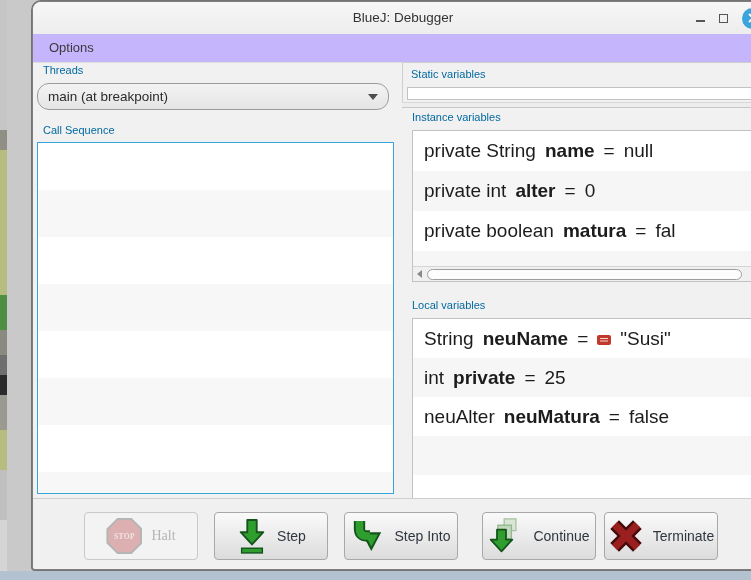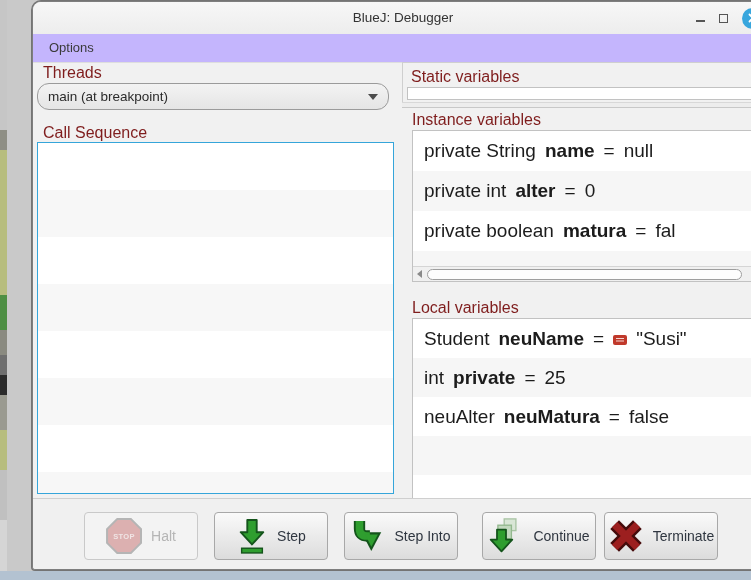--- a/index.html
+++ b/index.html
@@ -20,21 +20,21 @@
     font-size:13.5px;color:#333;}
   .winbtns{position:absolute;right:10px;top:0;height:32px;display:flex;align-items:center;gap:14px;}
   .minimize{width:9px;height:2px;background:#555;margin-top:6px;}
   .maximize{width:9px;height:9px;border:1.5px solid #555;box-sizing:border-box;}
   .closebtn{width:21px;height:21px;border-radius:50%;background:#38a6dd;display:flex;
     align-items:center;justify-content:center;}
   .menubar{position:absolute;left:0;top:32px;right:0;height:28px;background:#c4b5fd;
     border-bottom:1px solid #dedede;}
   .menuitem{position:absolute;left:8px;top:0;height:28px;line-height:28px;padding:0 8px;
     font-size:13px;color:#3a3a3a;}
-  .sec-label{font-size:16px;color:#7f1d1d;}
+  .sec-label{font-size:11px;color:#0369a1;}
   
   .threads-label{position:absolute;left:10px;top:62px;}
   .combo{position:absolute;left:4px;top:81px;width:352px;height:27px;box-sizing:border-box;
     border:1px solid #9b9b9b;border-radius:12px;background:linear-gradient(#f3f3f3,#e5e5e5);
     display:flex;align-items:center;padding:0 10px;font-size:13.5px;color:#2b2b2b;}
   .combo-text{flex:1;}
   .chevron{width:0;height:0;border-left:5px solid transparent;border-right:5px solid transparent;
     border-top:6px solid #4c4c4c;}
   .callseq-label{position:absolute;left:10px;top:122px;}
   .call-list{position:absolute;left:4px;top:140px;width:357px;height:352px;box-sizing:border-box;
@@ -75,21 +75,21 @@
     position:relative;top:1px;}
   .objref:after{content:"";position:absolute;left:3px;top:3px;width:8px;height:1.5px;
     background:#f3d7d2;box-shadow:0 2.5px 0 #f3d7d2;}
   
   .bottombar{position:absolute;left:0;right:0;bottom:0;height:70px;background:#f0f0f0;
     border-top:1px solid #cfcfcf;border-radius:0 0 3px 3px;}
   .dbg-btn{position:absolute;top:13px;width:114px;height:48px;box-sizing:border-box;
     border:1px solid #a8a8a8;border-radius:4px;background:linear-gradient(#fafafa,#dcdcdc);
     display:flex;align-items:center;justify-content:center;gap:9px;
     font-size:14px;color:#2f3640;}
-  .dbg-btn.disabled{border-color:#c9c9c9;background:#f3f3f3;color:#b5b5b5;}
+  .dbg-btn.disabled{border-color:#c9c9c9;background:#f3f3f3;color:#b5b5b5;font-family:Liberation Serif, serif;}
   .stopsign{width:36px;height:36px;background:#a0a0a0;opacity:.75;flex:none;
     clip-path:polygon(30% 0,70% 0,100% 30%,100% 70%,70% 100%,30% 100%,0 70%,0 30%);
     display:flex;align-items:center;justify-content:center;}
   .stopsign-in{width:32px;height:32px;background:#d49a9a;
     clip-path:polygon(30% 0,70% 0,100% 30%,100% 70%,70% 100%,30% 100%,0 70%,0 30%);
     display:flex;align-items:center;justify-content:center;
     font-size:7.5px;font-weight:bold;color:#efe0e0;letter-spacing:.3px;}
   svg{display:block;}
 </style>
 </head>
@@ -163,21 +163,21 @@
         <span class="sb-thumb"></span>
       </div>
     </div>
   </div>
 
   <div class="rsec local-sec">
     <div class="sec-label inst-label">Local variables</div>
     <div class="var-list">
       <div class="local-rows">
         <div class="vrow vrow39">
-          <span>Student</span>
+          <span>String</span>
             <b>neuName</b>
             <span>=</span>
             <span class="objref"></span>
             <span>"Susi"</span>
         </div>
         <div class="vrow vrow39">
           <span>int</span>
             <b>private</b>
             <span>=</span>
             <span>25</span>

